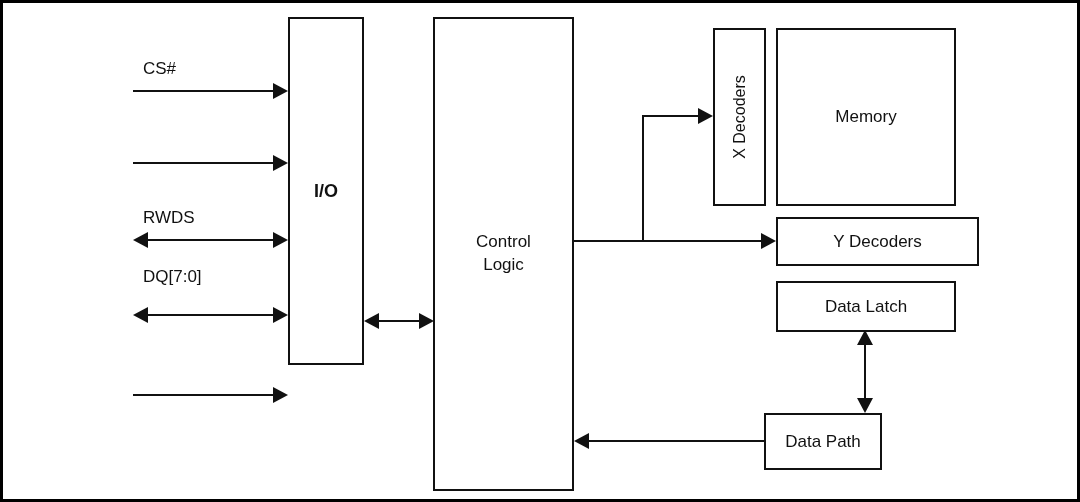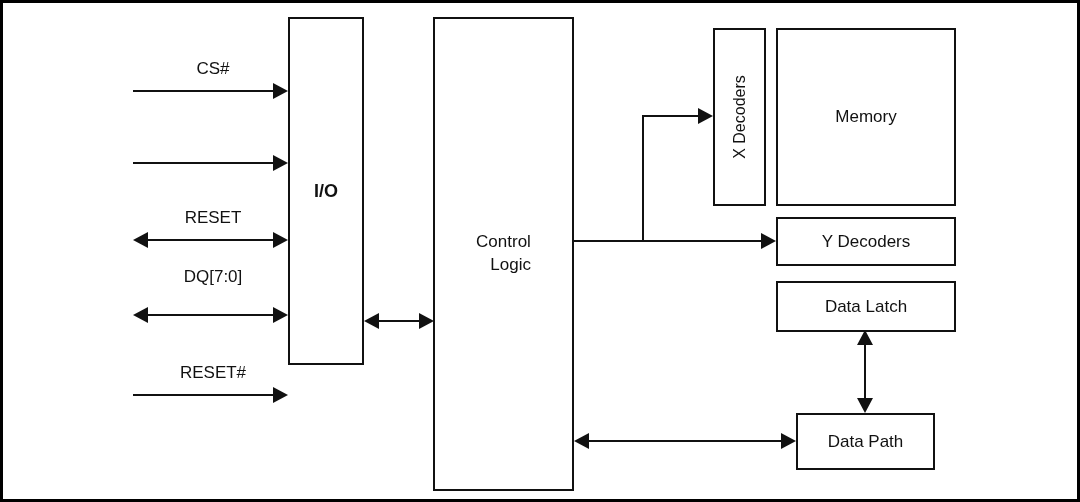--- a/index.html
+++ b/index.html
@@ -1,53 +1,52 @@
 <!DOCTYPE html>
 <html><head>
 <meta charset="utf-8">
 <style>
   * { margin:0; padding:0; box-sizing:border-box; }
   html,body { background:#ffffff; font-family:"Liberation Sans", sans-serif; }
   .frame { position:relative; width:1080px; height:502px; border:3px solid #000; background:#fff; overflow:hidden; }
-  .block { position:absolute; border:2px solid #111; background:#fff; display:flex; align-items:center; justify-content:center; font-size:17px; color:#111; text-align:right; }
+  .block { position:absolute; border:2px solid #111; background:#fff; display:flex; align-items:center; justify-content:center; font-size:17px; color:#111; text-align:center; }
   .bold { font-weight:bold; font-size:18px; }
   .pre { white-space:pre-line; line-height:1.35; }
   .vert-text { transform:rotate(-90deg); white-space:nowrap; font-size:16px; }
   .hline { position:absolute; height:2px; background:#111; }
   .vline { position:absolute; width:2px; background:#111; }
   .arr { position:absolute; width:0; height:0; }
   .arr-r { border-top:8px solid transparent; border-bottom:8px solid transparent; border-left:15px solid #111; }
   .arr-l { border-top:8px solid transparent; border-bottom:8px solid transparent; border-right:15px solid #111; }
   .arr-u { border-left:8px solid transparent; border-right:8px solid transparent; border-bottom:15px solid #111; }
   .arr-d { border-left:8px solid transparent; border-right:8px solid transparent; border-top:15px solid #111; }
-  .sig-label { position:absolute; left:140px; width:140px; text-align:center; font-size:17px; color:#111; }
+  .sig-label { position:absolute; left:140px; width:140px; font-size:17px; color:#111; }
 </style>
 </head>
 <body>
 
 <div class="frame">
 
   <div class="sig-label" style="top:56px">CS#</div>
   <div class="hline" style="left:130px; top:87px;  width:148px"></div>
   <div class="arr arr-r" style="left:270px; top:80px"></div>
 
   <div class="hline" style="left:130px; top:159px; width:148px"></div>
   <div class="arr arr-r" style="left:270px; top:152px"></div>
 
-  <div class="sig-label" style="top:205px">RESET</div>
+  <div class="sig-label" style="top:205px">RWDS</div>
   <div class="arr arr-l" style="left:130px; top:229px"></div>
   <div class="hline" style="left:132px; top:236px; width:146px"></div>
   <div class="arr arr-r" style="left:270px; top:229px"></div>
 
   <div class="sig-label" style="top:264px">DQ[7:0]</div>
   <div class="arr arr-l" style="left:130px; top:304px"></div>
   <div class="hline" style="left:132px; top:311px; width:146px"></div>
   <div class="arr arr-r" style="left:270px; top:304px"></div>
 
-  <div class="sig-label" style="top:360px">RESET#</div>
   <div class="hline" style="left:130px; top:391px; width:148px"></div>
   <div class="arr arr-r" style="left:270px; top:384px"></div>
 
   <div class="block bold" style="left:285px; top:14px; width:76px; height:348px">
     <span>I/O</span>
   </div>
 
   <div class="arr arr-l" style="left:361px; top:310px"></div>
   <div class="hline" style="left:373px; top:317px; width:48px"></div>
   <div class="arr arr-r" style="left:416px; top:310px"></div>
@@ -64,33 +63,33 @@
   <div class="arr arr-r" style="left:695px; top:105px"></div>
 
   <div class="block" style="left:710px; top:25px; width:53px; height:178px">
     <span class="vert-text">X Decoders</span>
   </div>
 
   <div class="block" style="left:773px; top:25px; width:180px; height:178px">
     <span>Memory</span>
   </div>
 
-  <div class="block" style="left:773px; top:214px; width:180px; height:49px">
+  <div class="block" style="left:773px; top:214px; width:203px; height:49px">
     <span>Y Decoders</span>
   </div>
 
   <div class="block" style="left:773px; top:278px; width:180px; height:51px">
     <span>Data Latch</span>
   </div>
 
   <div class="arr arr-u" style="left:854px; top:327px"></div>
   <div class="vline" style="left:861px; top:338px; height:62px"></div>
   <div class="arr arr-d" style="left:854px; top:395px"></div>
 
   <div class="arr arr-l" style="left:571px; top:430px"></div>
   <div class="hline" style="left:583px; top:437px; width:200px"></div>
   <div class="arr arr-r" style="left:778px; top:430px"></div>
 
-  <div class="block" style="left:793px; top:410px; width:139px; height:57px">
+  <div class="block" style="left:761px; top:410px; width:118px; height:57px">
     <span>Data Path</span>
   </div>
 
 </div>
 
 </body></html>

